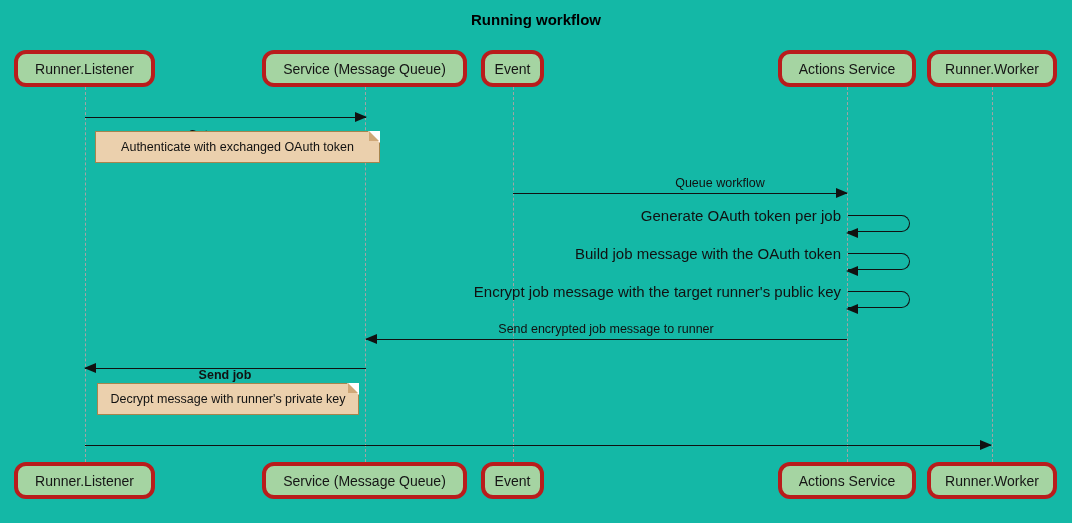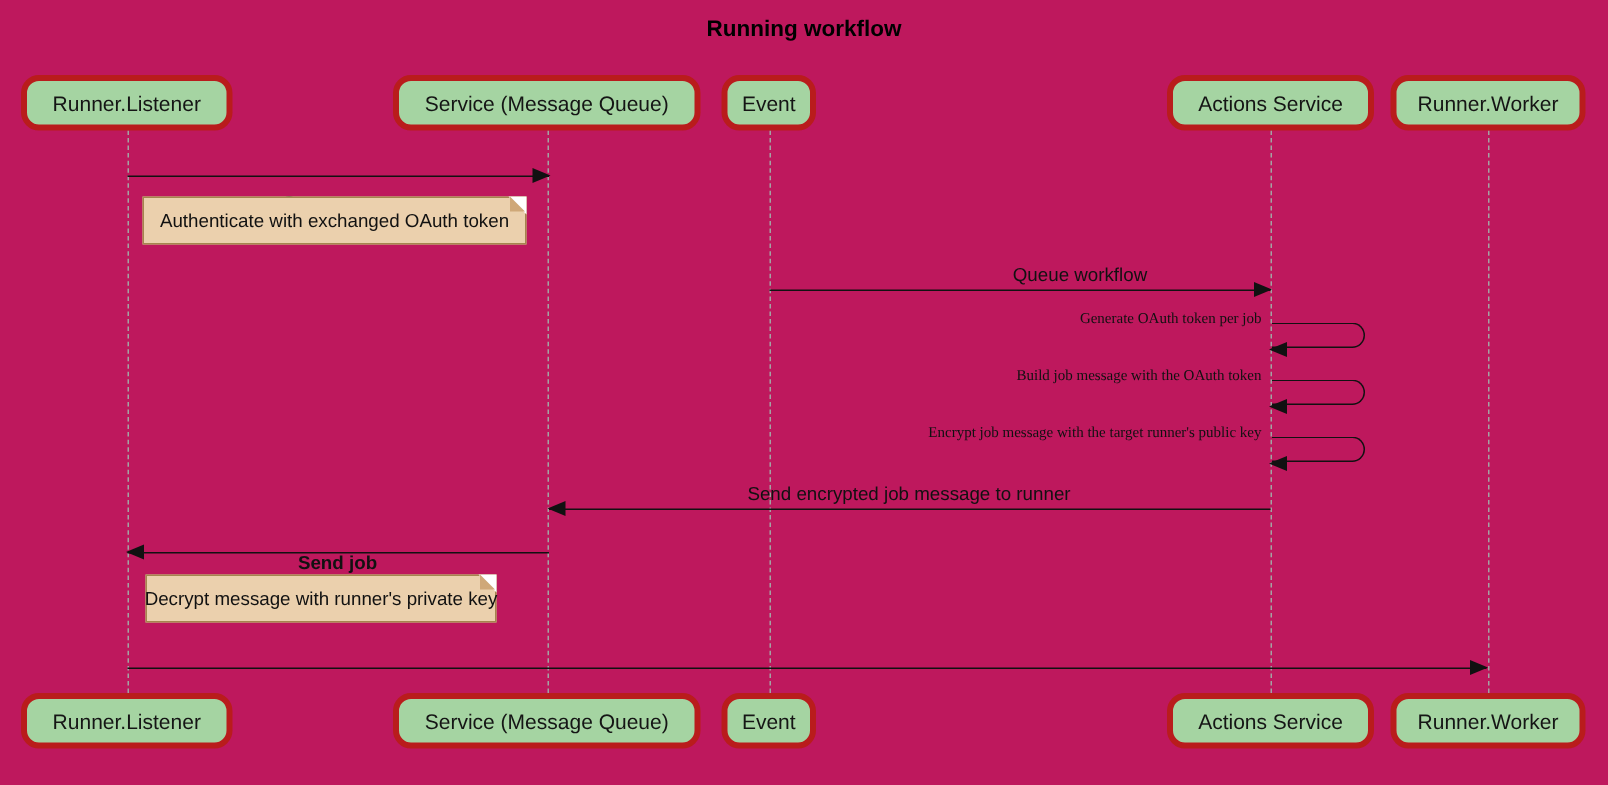--- a/index.html
+++ b/index.html
@@ -2,21 +2,21 @@
 <html><head>
 <meta charset="utf-8">
 <style>
   * { margin: 0; padding: 0; box-sizing: border-box; }
   html, body { background: #ffffff; }
   body { font-family: "Liberation Sans", "DejaVu Sans", sans-serif; color: #111; }
   .diagram {
     position: relative;
     width: 1072px;
     height: 523px;
-    background: #be185d;
+    background: #14b8a6;
     overflow: hidden;
   }
   .title {
     position: absolute;
     top: 11px; left: 0; width: 1072px;
     text-align: center;
     font-size: 15px;
     font-weight: bold;
     color: #000;
   }
@@ -78,25 +78,24 @@
     border-radius: 0 10px 10px 0;
   }
   .self-loop .head-left {
     top: auto;
     bottom: -7px;
     left: -2px;
   }
   .self-label {
     position: absolute;
     right: 231px;
-    font-size: 10px;
+    font-size: 15px;
     white-space: nowrap;
     color: #111;
     text-align: center;
-    font-family: Liberation Serif, serif;
   }
   .note {
     position: absolute;
     height: 32px;
     background: #ebd0ad;
     border: 1.4px solid #a5854e;
     display: flex;
     align-items: center;
     justify-content: center;
     font-size: 12.5px;
@@ -135,21 +134,21 @@
   <div class="actor" style="top:50px; left:262px; width:205px;">Service (Message Queue)</div>
   <div class="actor" style="top:50px; left:481px; width:63px;">Event</div>
   <div class="actor" style="top:50px; left:778px; width:138px;">Actions Service</div>
   <div class="actor" style="top:50px; left:927px; width:130px;">Runner.Worker</div>
 
   <div class="msg-label" style="left:225px; top:100px;margin-top:28px;">Get message</div>
   <div class="msg-line" style="left:85px; top:117px; width:281px;">
     <span class="head-right"></span>
   </div>
 
-  <div class="note" style="left:95px; top:131px; width:256px;">
+  <div class="note" style="left:95px; top:131px; width:285px;">
     <span class="fold-corner"></span>
     <span class="fold-flap"></span>
     <span>Authenticate with exchanged OAuth token</span>
   </div>
 
   <div class="msg-label" style="left:680px; top:176px;margin-left:40px;">Queue workflow</div>
   <div class="msg-line" style="left:513px; top:193px; width:334px;">
     <span class="head-right"></span>
   </div>
 
@@ -171,21 +170,21 @@
   <div class="msg-label" style="left:606px; top:322px;">Send encrypted job message to runner</div>
   <div class="msg-line" style="left:366px; top:339px; width:481px;">
     <span class="head-left"></span>
   </div>
 
   <div class="msg-label" style="left:225px; top:368px;font-weight:bold;">Send job</div>
   <div class="msg-line" style="left:85px; top:368px; width:281px;">
     <span class="head-left"></span>
   </div>
 
-  <div class="note" style="left:97px; top:383px; width:234px;">
+  <div class="note" style="left:97px; top:383px; width:262px;">
     <span class="fold-corner"></span>
     <span class="fold-flap"></span>
     <span>Decrypt message with runner's private key</span>
   </div>
 
   <div class="msg-line" style="left:85px; top:445px; width:906px;">
     <span class="head-right"></span>
   </div>
 
   <div class="actor" style="top:462px; left:14px;  width:141px;">Runner.Listener</div>

